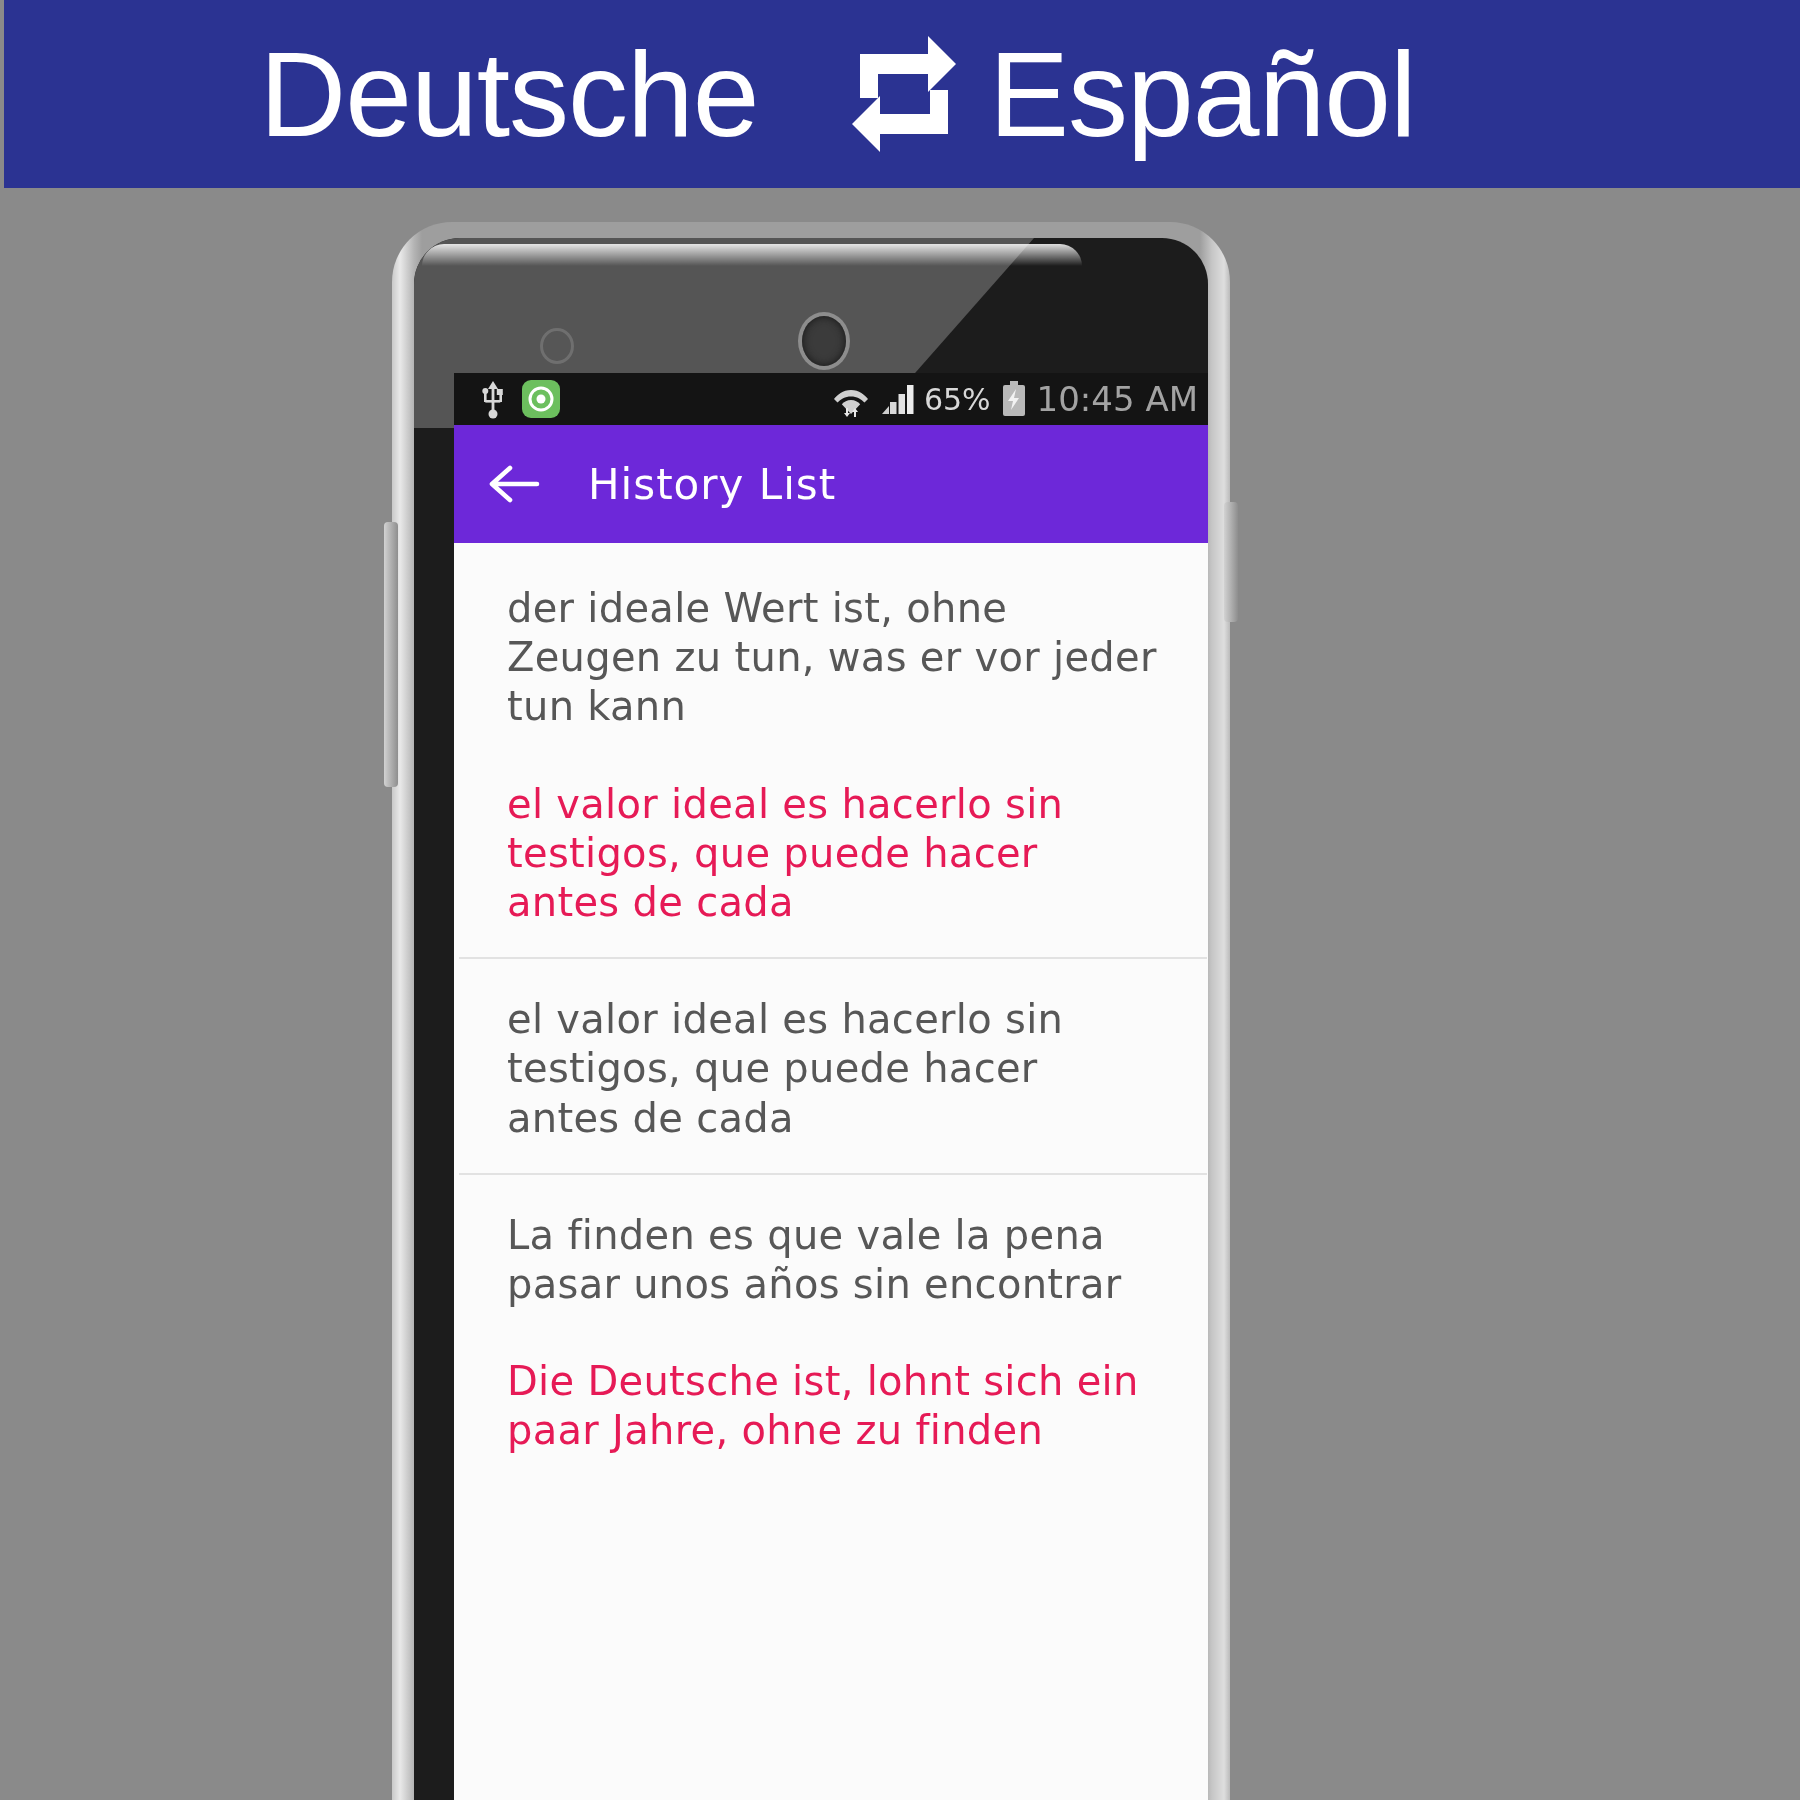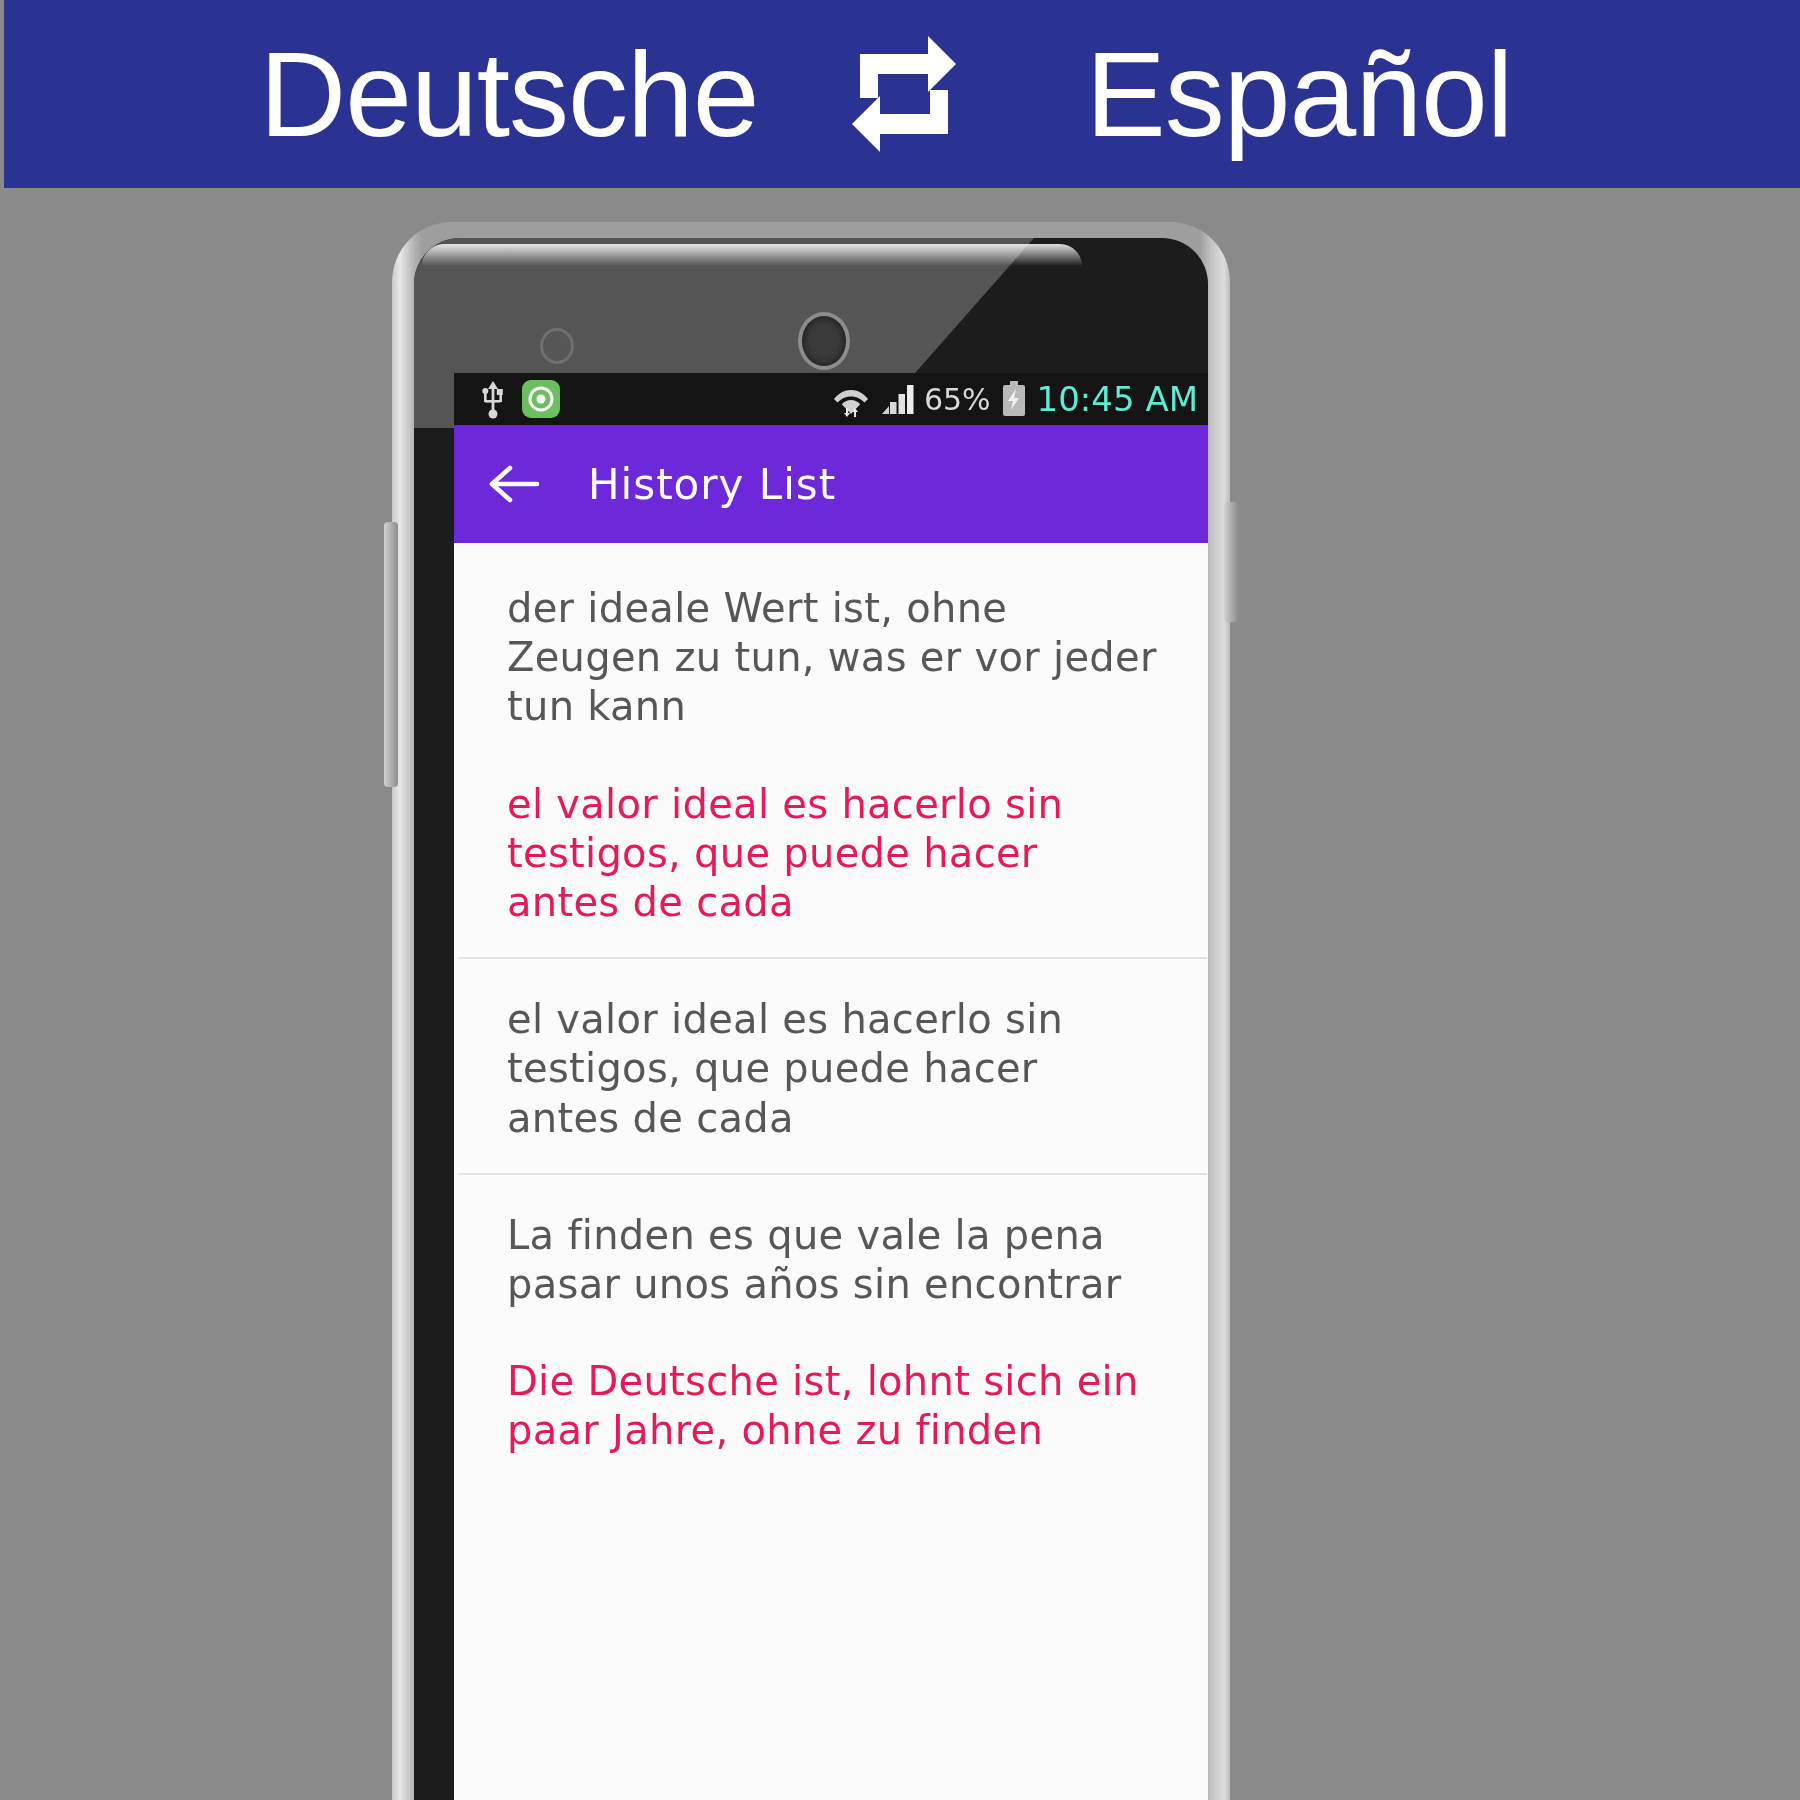--- a/index.html
+++ b/index.html
@@ -29,21 +29,21 @@
   .promo-lang {
     color: #ffffff;
     font-family: "Liberation Sans", sans-serif;
     font-size: 120px;
     line-height: 1;
     font-weight: 400;
     letter-spacing: -1px;
     white-space: nowrap;
   }
   #promo-lang-source { width: 620px; text-align: center; }
-  #promo-lang-target { width: 620px; text-align: center; }
+  #promo-lang-target { width: 620px; text-align: left; }
   #swap-icon-wrap {
     width: 170px;
     display: flex;
     align-items: center;
     justify-content: center;
   }
 
   
   #backdrop {
     position: absolute;
@@ -150,21 +150,21 @@
     display: flex;
     align-items: center;
     gap: 10px;
   }
   .status-text {
     color: #d8d8d8;
     font-family: "DejaVu Sans", sans-serif;
     font-size: 30px;
     letter-spacing: 0px;
   }
-  #status-clock { font-size: 34px; color: #5eead4; }
+  #status-clock { font-size: 34px; color: #a3a3a3; }
   #app-notification-icon {
     width: 38px; height: 38px;
     background: #6cbf5e;
     border-radius: 9px;
     display: flex;
     align-items: center;
     justify-content: center;
   }
 
   

